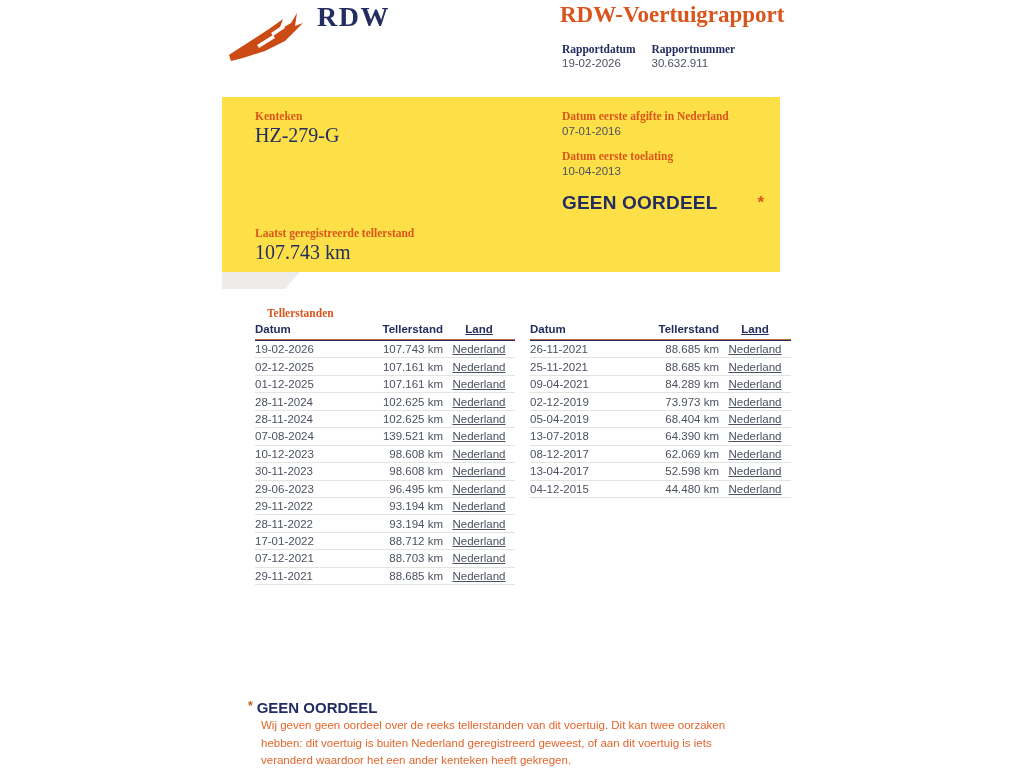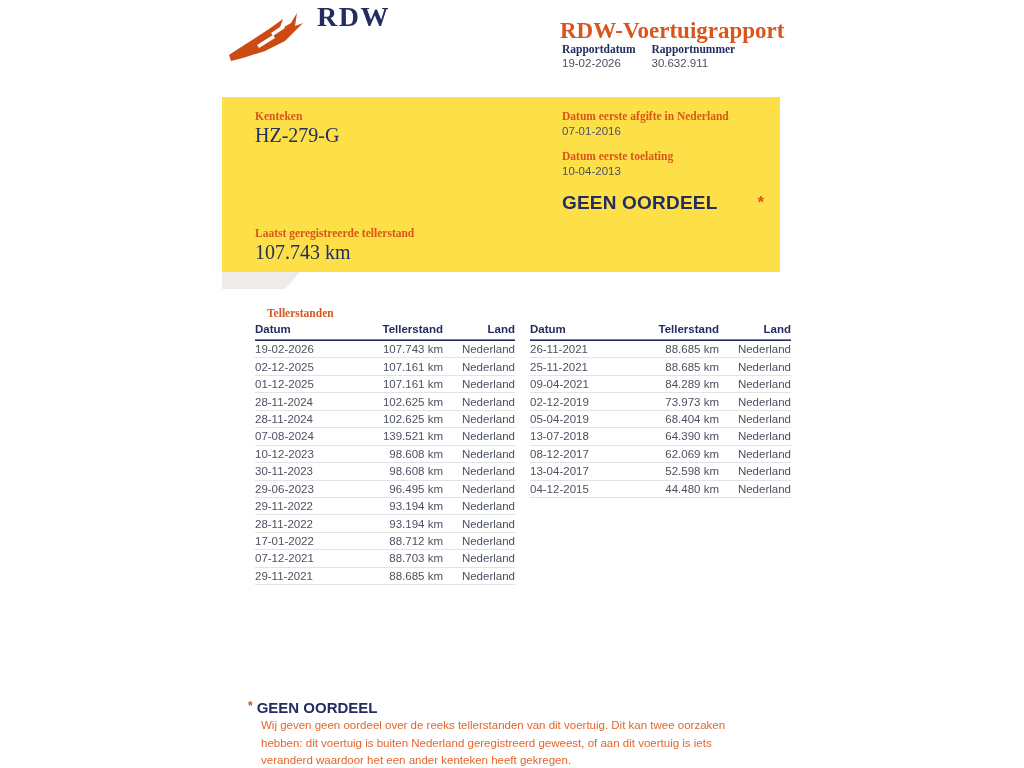--- a/index.html
+++ b/index.html
@@ -14,21 +14,21 @@
   
   .logo-icon { position:absolute; left:227px; top:9px; width:78px; height:54px; }
   .logo-text {
     position:absolute; left:317px; top:1px;
     font-family:"Liberation Serif", serif; font-weight:600;
     font-size:28px; letter-spacing:1.5px; color:#232D5F;
   }
   .doc-title {
     position:absolute; left:560px; top:2px;
     font-family:"Liberation Serif", serif; font-weight:700;
-    font-size:23px; color:#D9551C;margin-top:16px;
+    font-size:23px; color:#D9551C;
   }
   .report-meta { position:absolute; left:562px; top:43px; display:flex; gap:16px; }
   .meta-label {
     font-family:"Liberation Serif", serif; font-weight:700;
     font-size:11.5px; color:#232D5F;
   }
   .meta-value { margin-top:2px; font-size:11.5px; color:#4A5160; }
 
   
   .panel {
@@ -75,21 +75,21 @@
     border-bottom:1px solid #232D5F;
     box-shadow: inset 0 -1px 0 #C96A33;
   }
   .trow {
     display:flex; height:17.45px; align-items:center;
     font-size:11.5px; color:#4A5160;
     border-bottom:1px solid #E3E3E3;
   }
   .tcell-date { width:80px; }
   .tcell-value { flex:1; text-align:right; }
-  .tcell-country { width:72px; text-align:right; }
+  .tcell-country { width:72px; text-align:center;text-decoration:underline; }
 
   
   .footnote-title {
     position:absolute; left:248px; top:699px;
     font-size:15px; font-weight:700; color:#232D5F;
   }
   .footnote-marker {
     color:#C45420; font-size:12px; position:relative; top:-3px; margin-right:4px;
   }
   .footnote-text {

